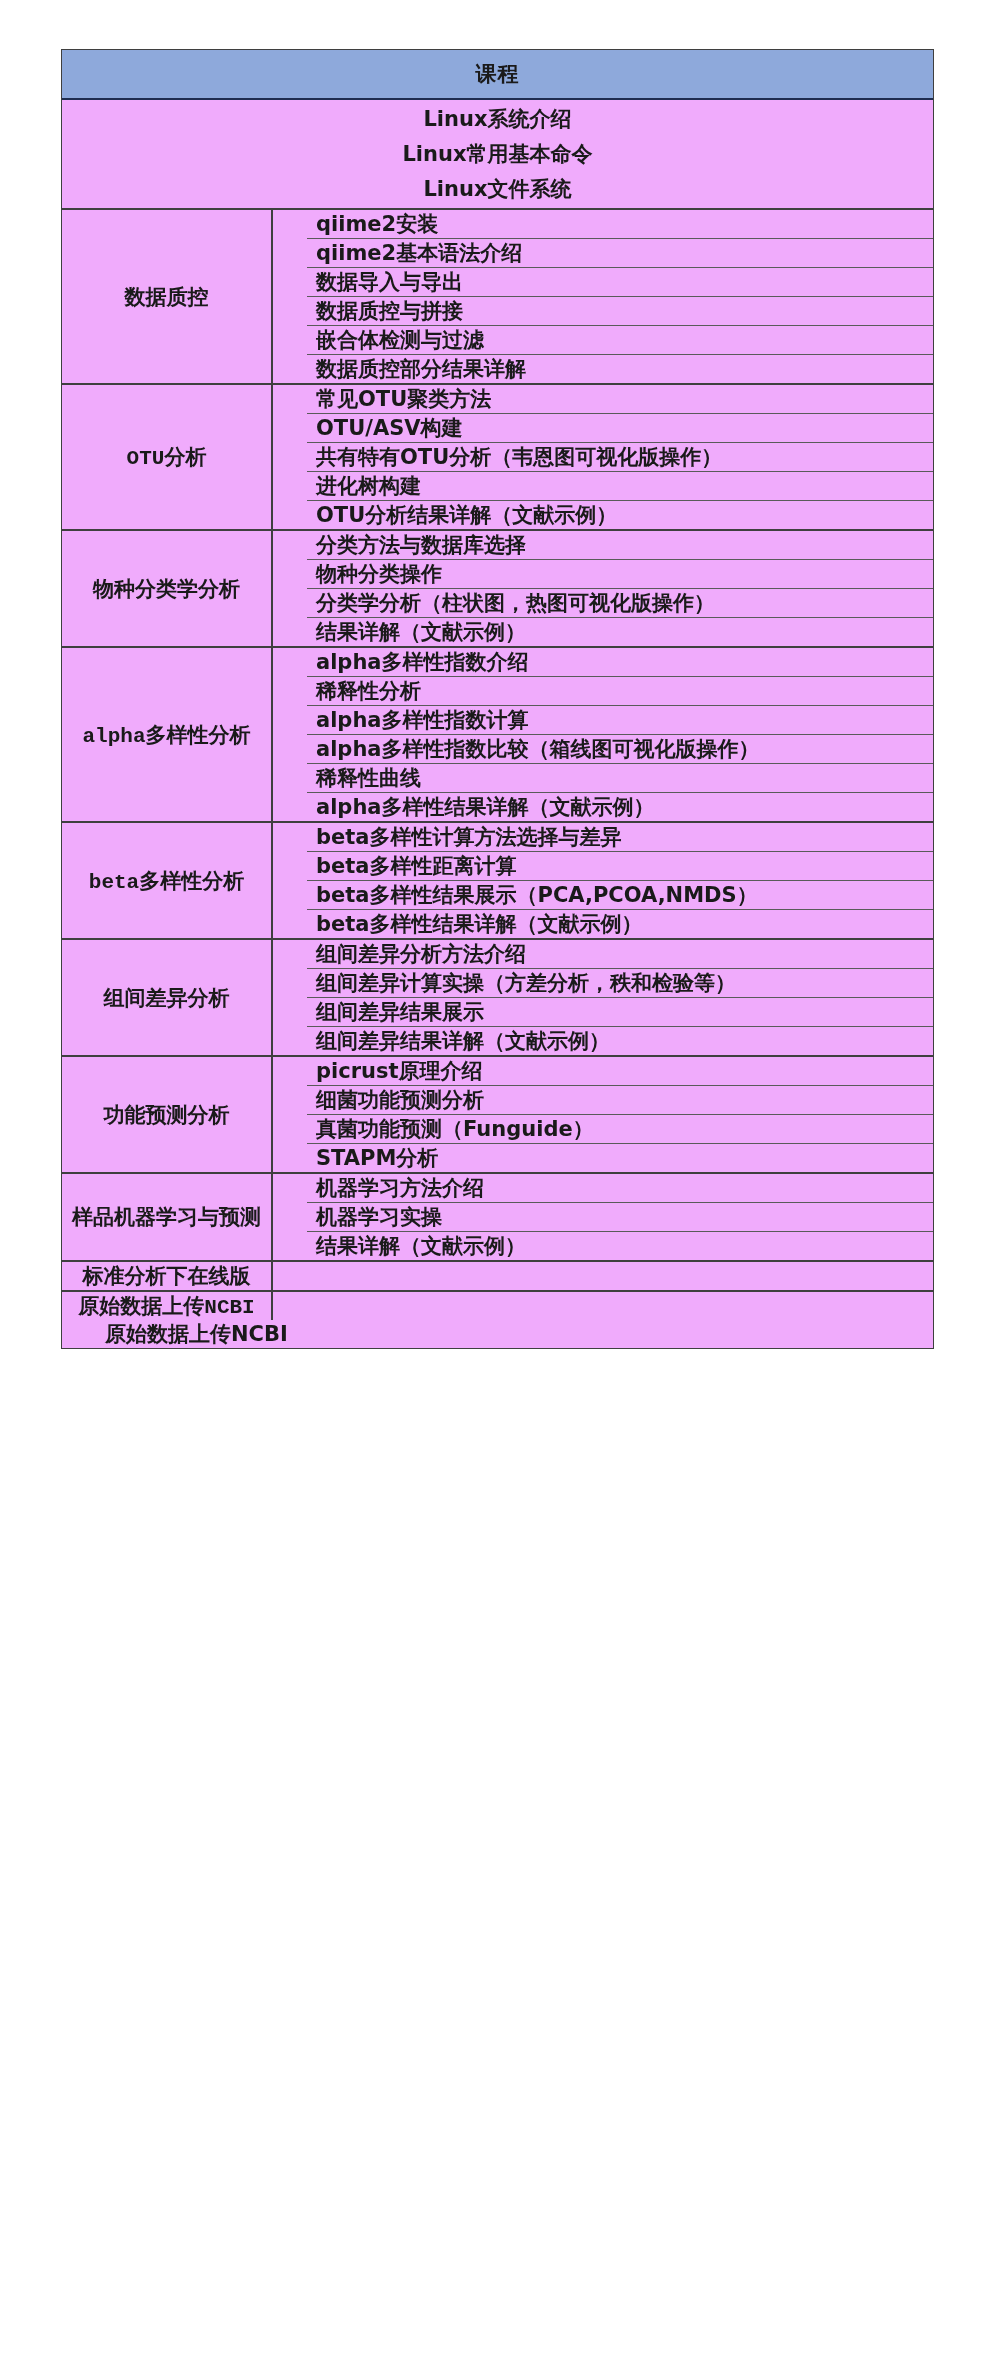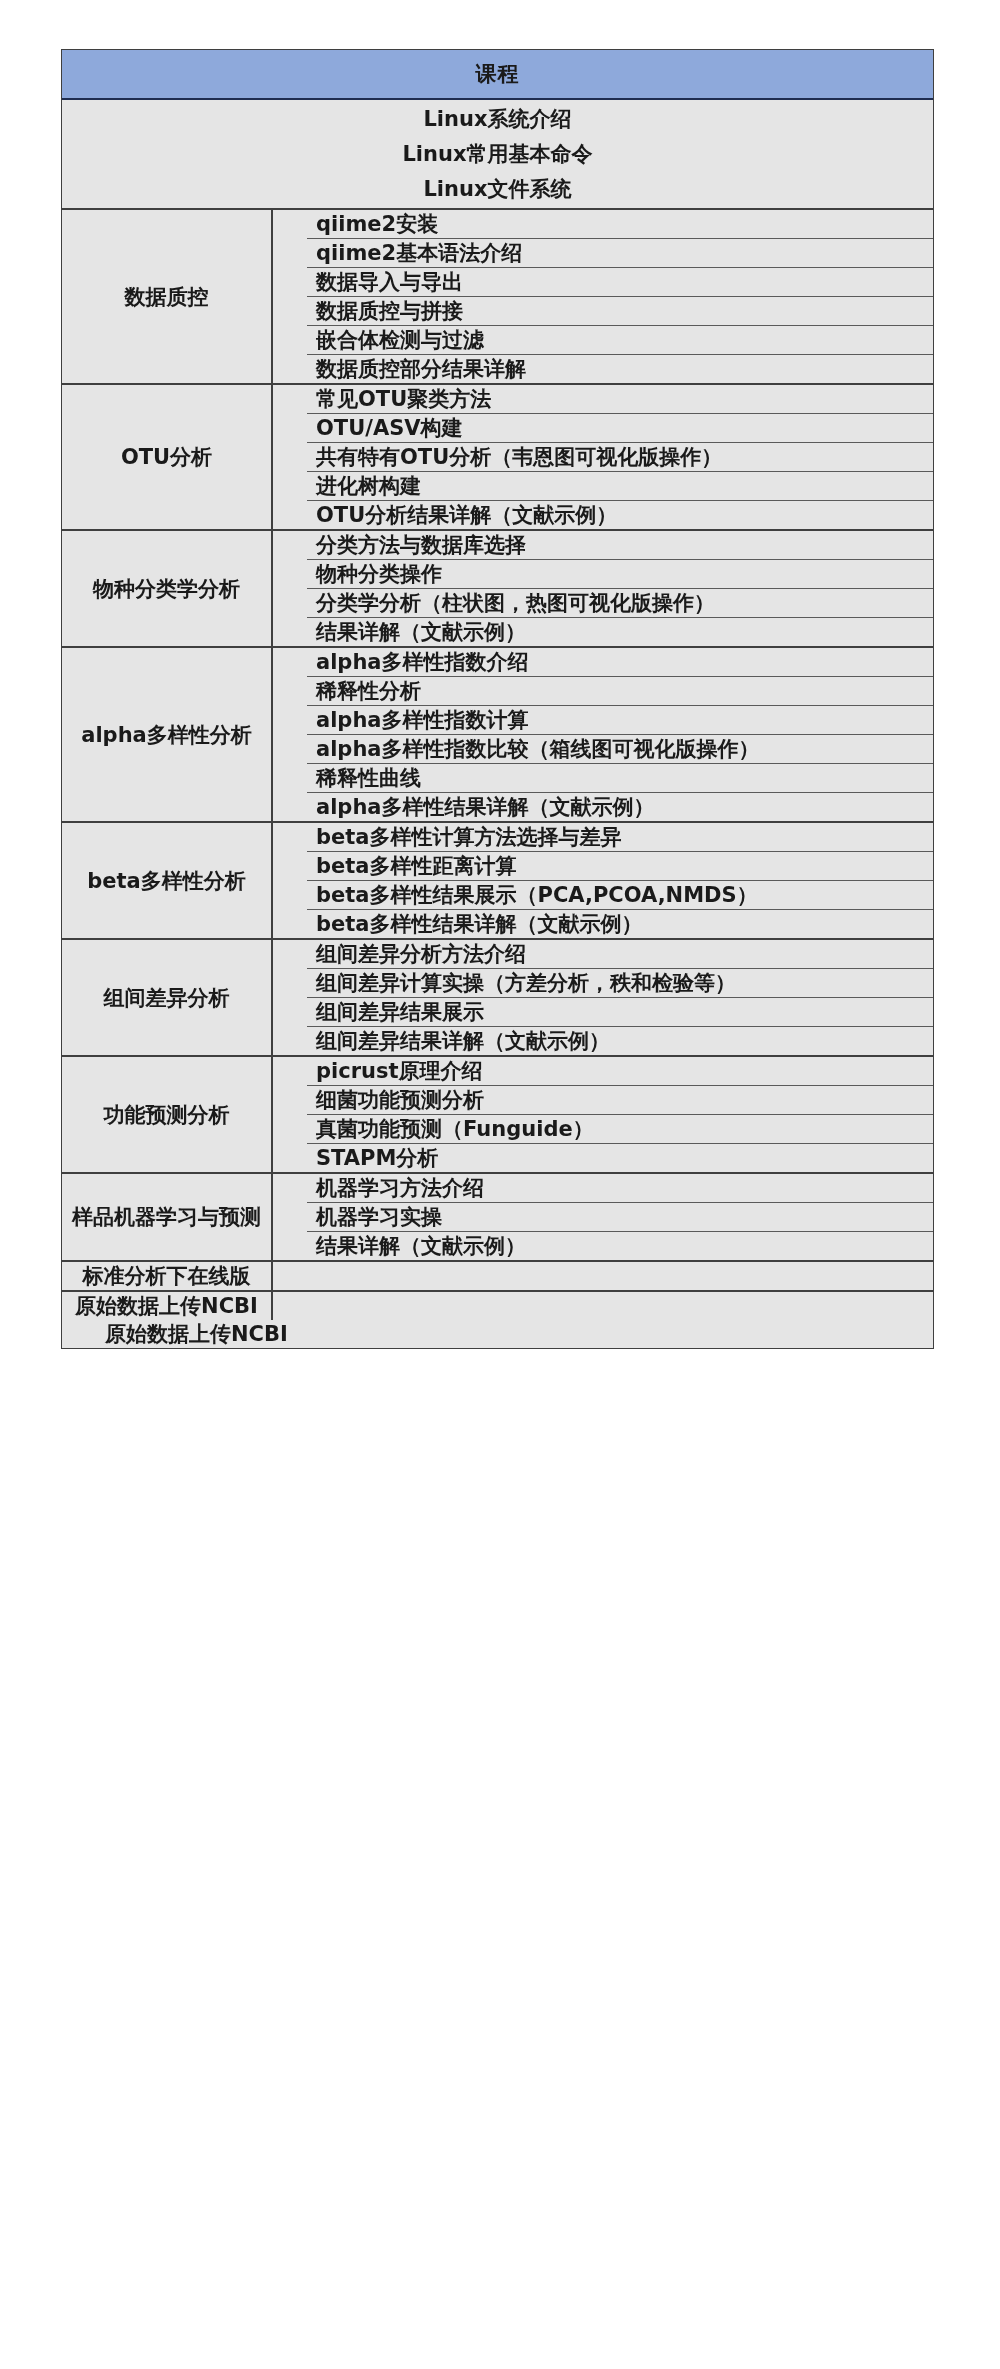--- a/index.html
+++ b/index.html
@@ -15,21 +15,21 @@
     background: #ffffff;
     overflow: hidden;
   }
   .course-table {
     position: absolute;
     left: 61px;
     top: 49px;
     width: 873px;
     box-sizing: border-box;
     border: 1px solid var(--grid-strong, #3f3f3f);
-    background: #e5e5e5;
+    background: #f0abfc;
     color: var(--text-color, #1a1a1a);
     font-weight: bold;
     font-size: 21px;
   }
   .table-header {
     height: 50px;
     box-sizing: border-box;
     background: var(--header-bg, #8EA9DB);
     border-bottom: 2px solid var(--header-border, #1f2d50);
     display: flex;
@@ -60,20 +60,21 @@
   }
   .section-label {
     width: 211px;
     box-sizing: border-box;
     border-right: 2px solid var(--grid-strong, #3f3f3f);
     display: flex;
     align-items: center;
     justify-content: center;
     text-align: right;
     padding: 0 4px;
+    font-family: Liberation Mono, monospace;
   }
   .items {
     flex: 1;
     display: flex;
     flex-direction: column;
   }
   .item {
     height: 53px;
     box-sizing: border-box;
     border-bottom: 1px solid var(--grid-light, #5a5a5a);

